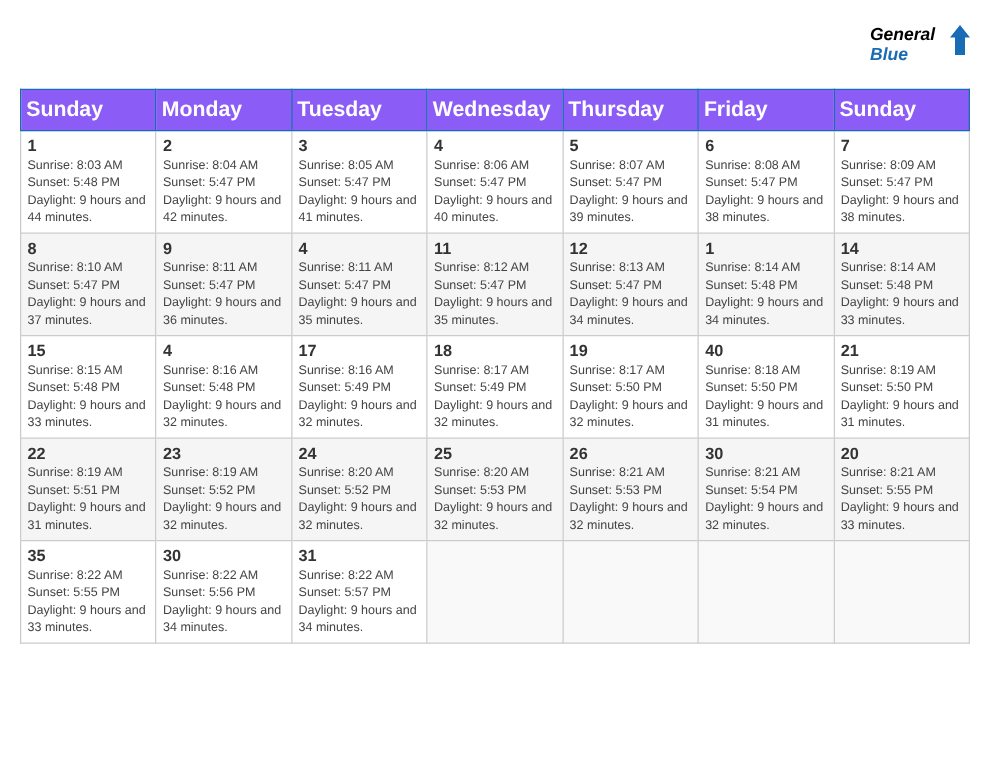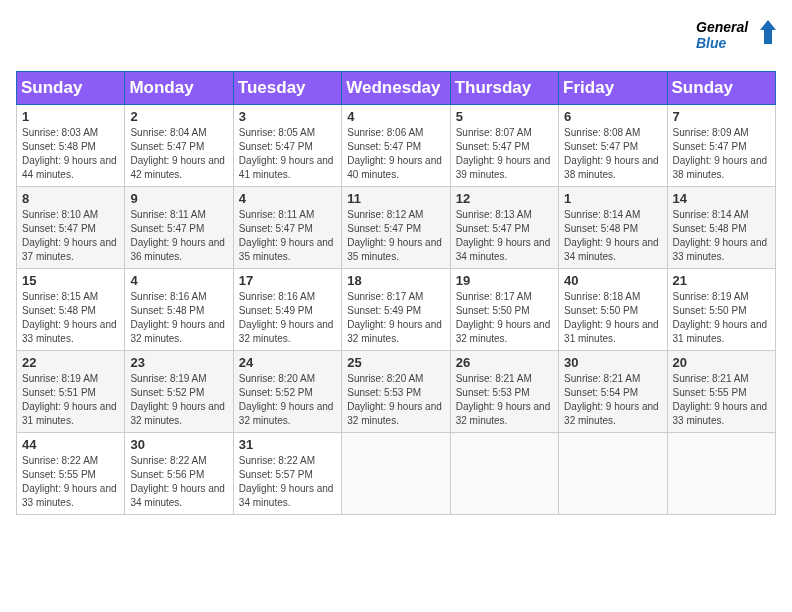--- a/index.html
+++ b/index.html
@@ -222,21 +222,21 @@
           <span class="day-num">30</span>
           <span class="day-info">Sunrise: 8:21 AM<br>Sunset: 5:54 PM<br>Daylight: 9 hours and 32 minutes.</span>
         </td>
         <td>
           <span class="day-num">20</span>
           <span class="day-info">Sunrise: 8:21 AM<br>Sunset: 5:55 PM<br>Daylight: 9 hours and 33 minutes.</span>
         </td>
       </tr>
       <tr>
         <td>
-          <span class="day-num">44</span>
+          <span class="day-num">35</span>
           <span class="day-info">Sunrise: 8:22 AM<br>Sunset: 5:55 PM<br>Daylight: 9 hours and 33 minutes.</span>
         </td>
         <td>
           <span class="day-num">30</span>
           <span class="day-info">Sunrise: 8:22 AM<br>Sunset: 5:56 PM<br>Daylight: 9 hours and 34 minutes.</span>
         </td>
         <td>
           <span class="day-num">31</span>
           <span class="day-info">Sunrise: 8:22 AM<br>Sunset: 5:57 PM<br>Daylight: 9 hours and 34 minutes.</span>
         </td>

